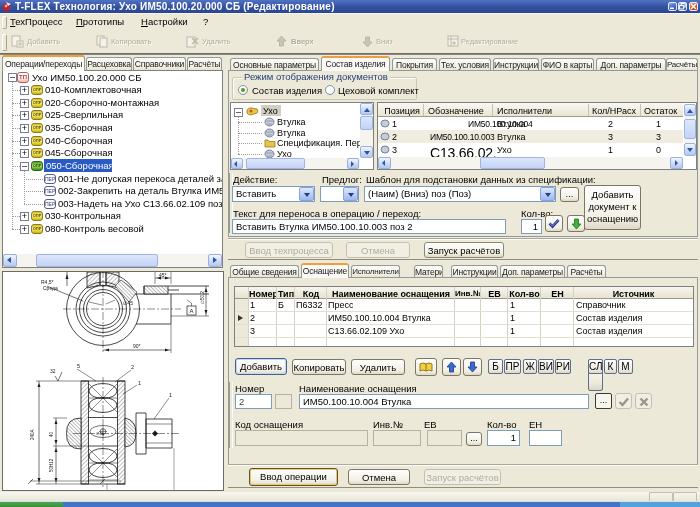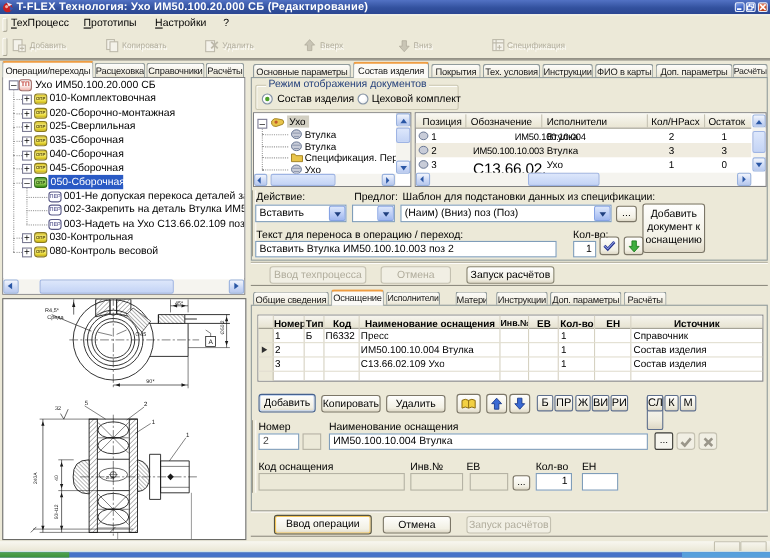--- a/index.html
+++ b/index.html
@@ -113,31 +113,31 @@
 </svg>
 <div class="tbtxt" style="left:111px;">Копировать</div>
 <svg class="tbicon" style="left:186px" width="13" height="13" viewBox="0 0 13 13">
   <rect x="1" y="2" width="8" height="10" fill="#f4f2ea" stroke="#bdb9aa"></rect>
   <path d="M6 3 L12 9 M12 3 L6 9" stroke="#bdb9aa" stroke-width="1.6" fill="none"></path>
 </svg>
 <div class="tbtxt" style="left:202px;">Удалить</div>
 <svg class="tbicon" style="left:275px" width="13" height="13" viewBox="0 0 13 13">
   <path d="M6.5 1 L11 6 H8.5 V11 H4.5 V6 H2 Z" fill="#c9c5b5" stroke="#a8a494" stroke-width="0.6"></path>
 </svg>
-<div class="tbtxt" style="left:291px;">Вверх</div>
+<div class="tbtxt" style="left:291px;font-weight:bold;">Вверх</div>
 <svg class="tbicon" style="left:361px" width="13" height="13" viewBox="0 0 13 13">
   <path d="M6.5 12 L11 7 H8.5 V2 H4.5 V7 H2 Z" fill="#c9c5b5" stroke="#a8a494" stroke-width="0.6"></path>
 </svg>
 <div class="tbtxt" style="left:376px;">Вниз</div>
 <svg class="tbicon" style="left:447px" width="13" height="13" viewBox="0 0 13 13">
   <rect x="1" y="1" width="10" height="10" fill="#f4f2ea" stroke="#bdb9aa"></rect>
   <path d="M1 4 h10 M4 1 v10" stroke="#bdb9aa" fill="none"></path>
   <path d="M7 6 v4 M5 8 h4" stroke="#bdb9aa" fill="none"></path>
 </svg>
-<div class="tbtxt" style="left:461px;">Спецификация</div>
+<div class="tbtxt" style="left:461px;">Редактирование</div>
 <div class="hline" style="left:0;top:53px;width:700px;background:#6f6d64;"></div>
 <div class="hline" style="left:0;top:54px;width:700px;background:#8a887e;"></div>
 
 <div class="tab active" style="left:2px;top:55px;width:83px;height:16px;line-height:15px;">Операции/переходы</div>
 <div class="tab" style="left:86px;top:57px;width:46px;height:14px;line-height:13px;">Расцеховка</div>
 <div class="tab" style="left:133px;top:57px;width:53px;height:14px;line-height:13px;">Справочники</div>
 <div class="tab" style="left:187px;top:57px;width:35px;height:14px;line-height:13px;">Расчёты</div>
 
 <div class="panel white" style="left:2px;top:70px;width:221px;height:198px;border-color:#808080;"></div>
 <div class="abs" id="tree" style="left:3px;top:71px;width:219px;height:182px;overflow:hidden;background:#fff;">

